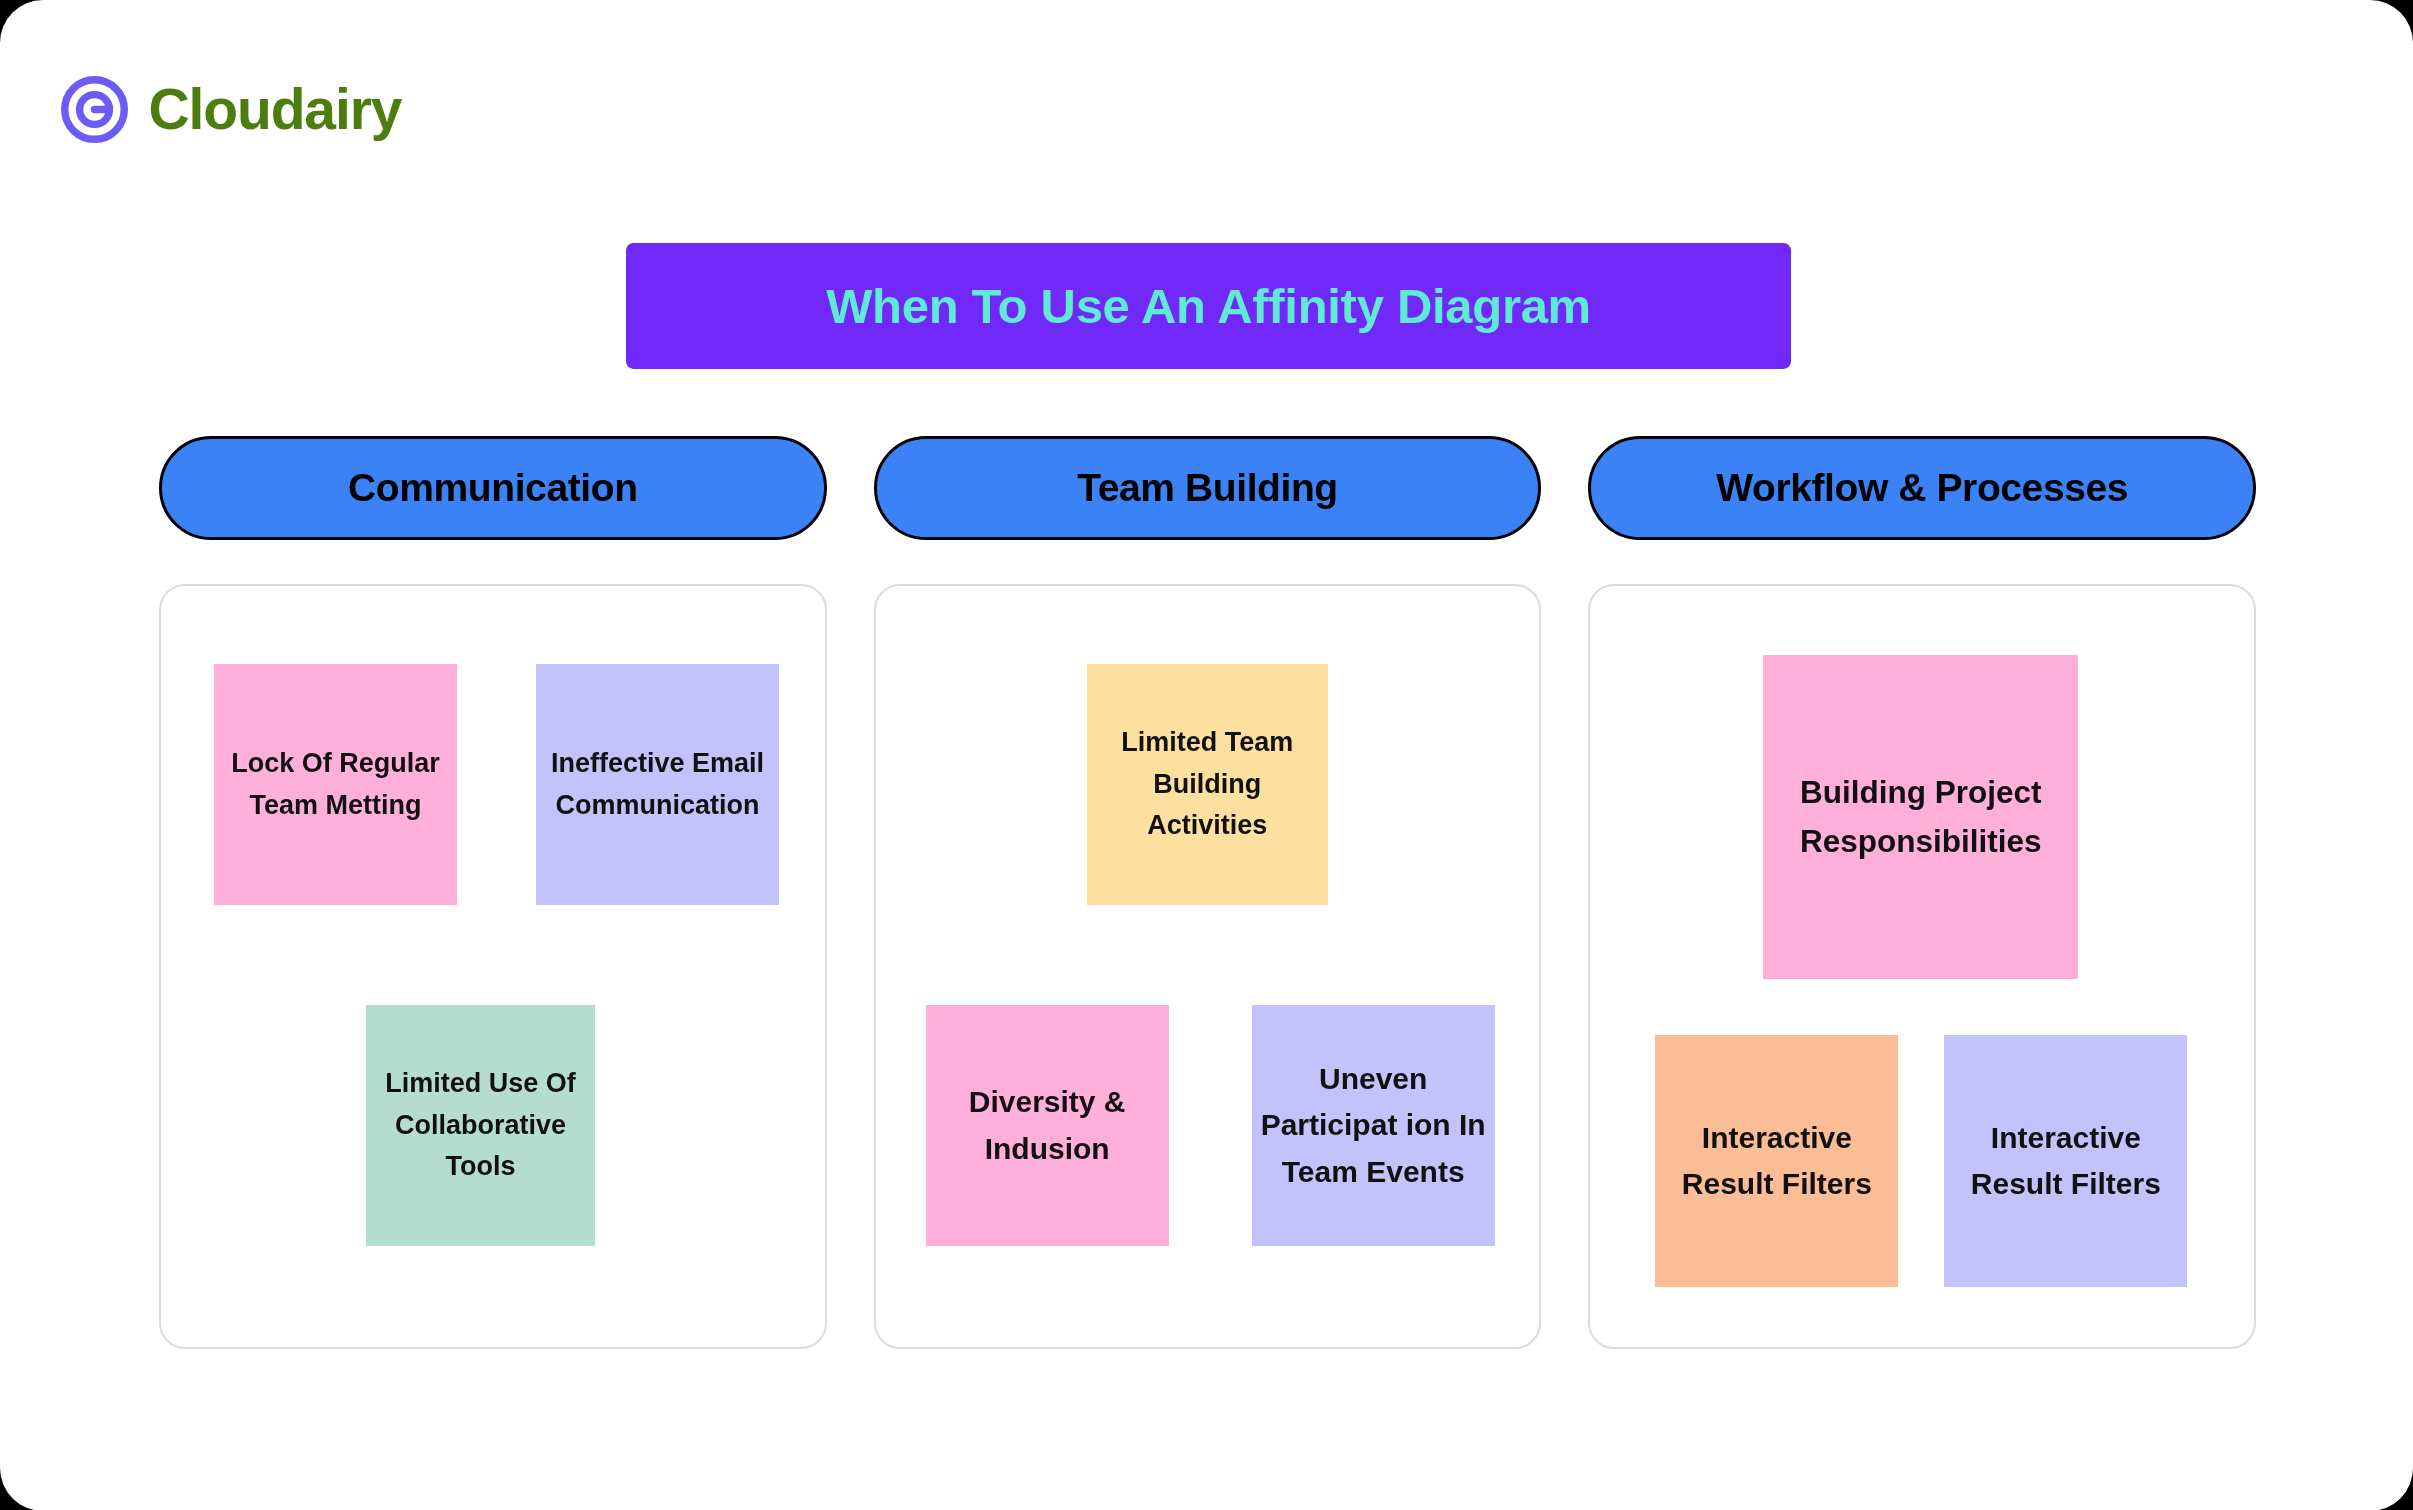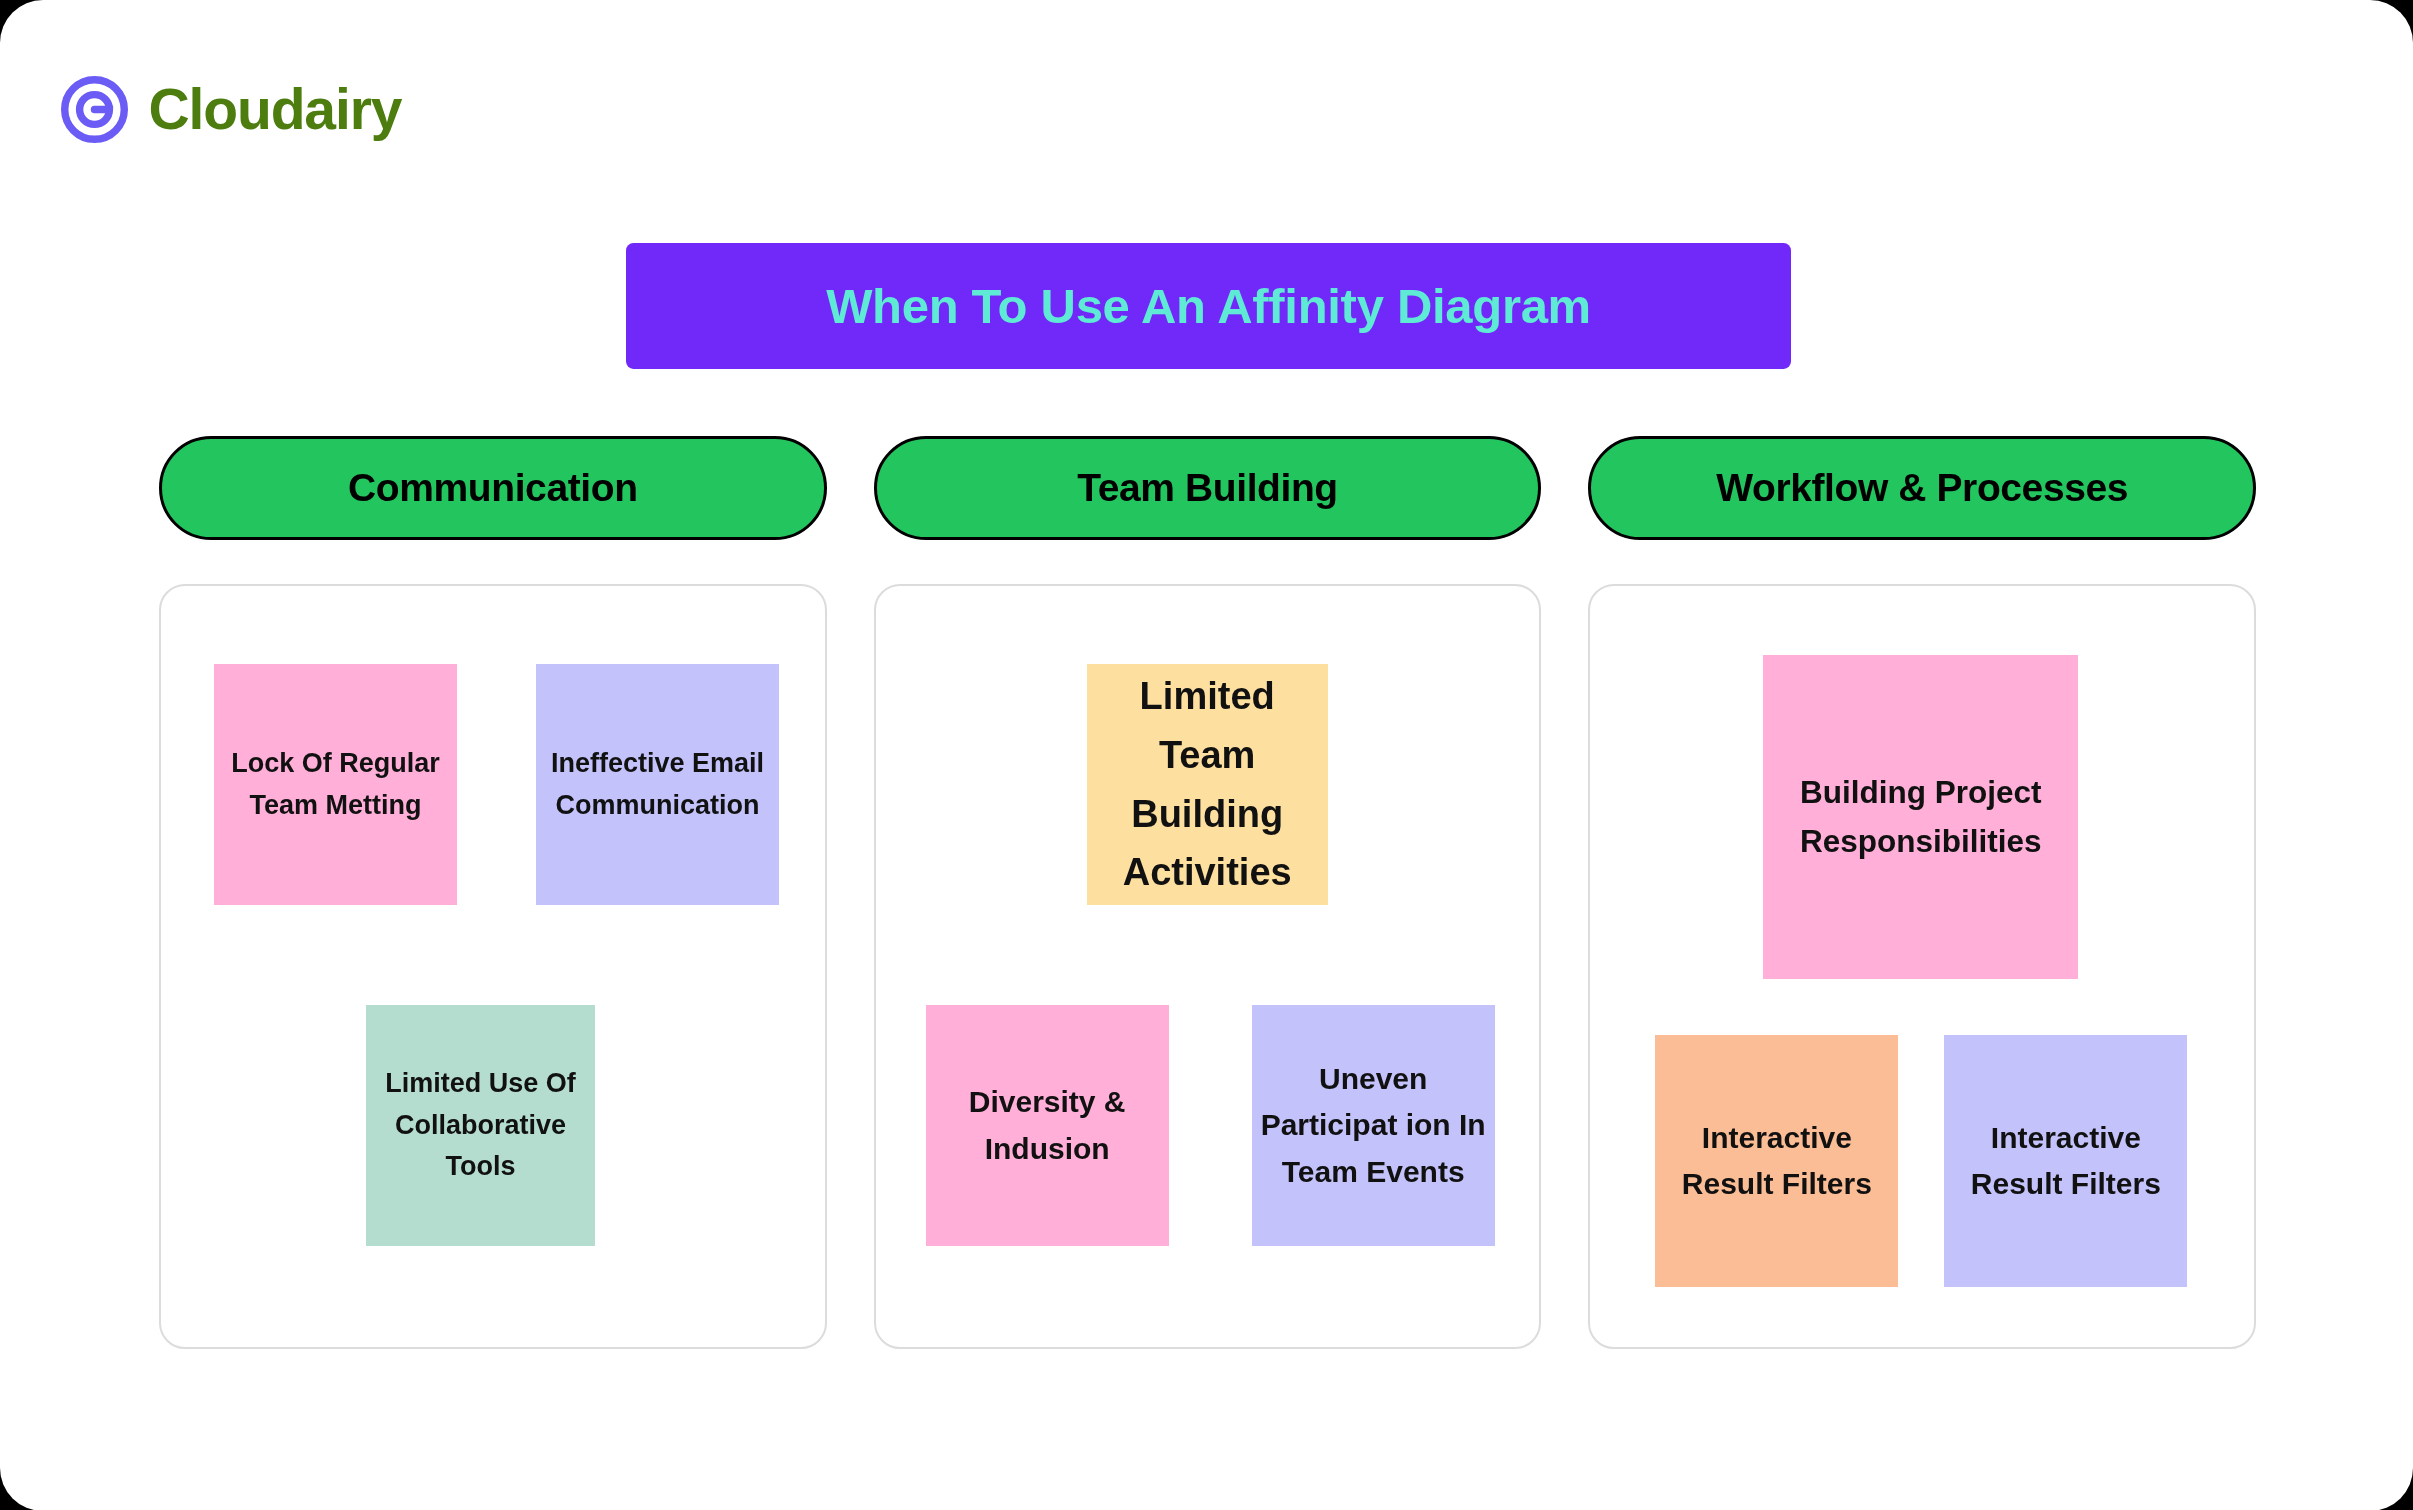--- a/index.html
+++ b/index.html
@@ -77,21 +77,21 @@
     width: 669px;
     display: flex;
     flex-direction: column;
     gap: 44px;
   }
 
   .col-header {
     height: 104px;
     border: 3.7px solid #000000;
     border-radius: 52px;
-    background: #22c55e;
+    background: #3b82f6;
     display: flex;
     align-items: center;
     justify-content: center;
   }
   .col-header-text {
     font-size: 39px;
     font-weight: 700;
     color: #000000;
     letter-spacing: -0.4px;
   }
@@ -116,21 +116,21 @@
     line-height: 1.55;
     padding: 7.4px;
   }
 
   
   .n-c1-a { left: 53px;  top: 78px;  width: 243px; height: 241px; font-size: 27px; }
   .n-c1-b { left: 375px; top: 78px;  width: 243px; height: 241px; font-size: 27px; }
   .n-c1-c { left: 205px; top: 419px; width: 229px; height: 241px; font-size: 27px; }
 
   
-  .n-c2-a { left: 211px; top: 78px;  width: 241px; height: 241px; font-size: 38px; }
+  .n-c2-a { left: 211px; top: 78px;  width: 241px; height: 241px; font-size: 27px; }
   .n-c2-b { left: 50px;  top: 419px; width: 243px; height: 241px; font-size: 30px; }
   .n-c2-c { left: 376px; top: 419px; width: 243px; height: 241px; font-size: 30px; }
 
   
   .n-c3-a { left: 173px; top: 69px;  width: 315px; height: 324px; font-size: 31.5px; }
   .n-c3-b { left: 65px;  top: 449px; width: 243px; height: 252px; font-size: 30px; }
   .n-c3-c { left: 354px; top: 449px; width: 243px; height: 252px; font-size: 30px; }
 </style>
 </head>
 <body>

